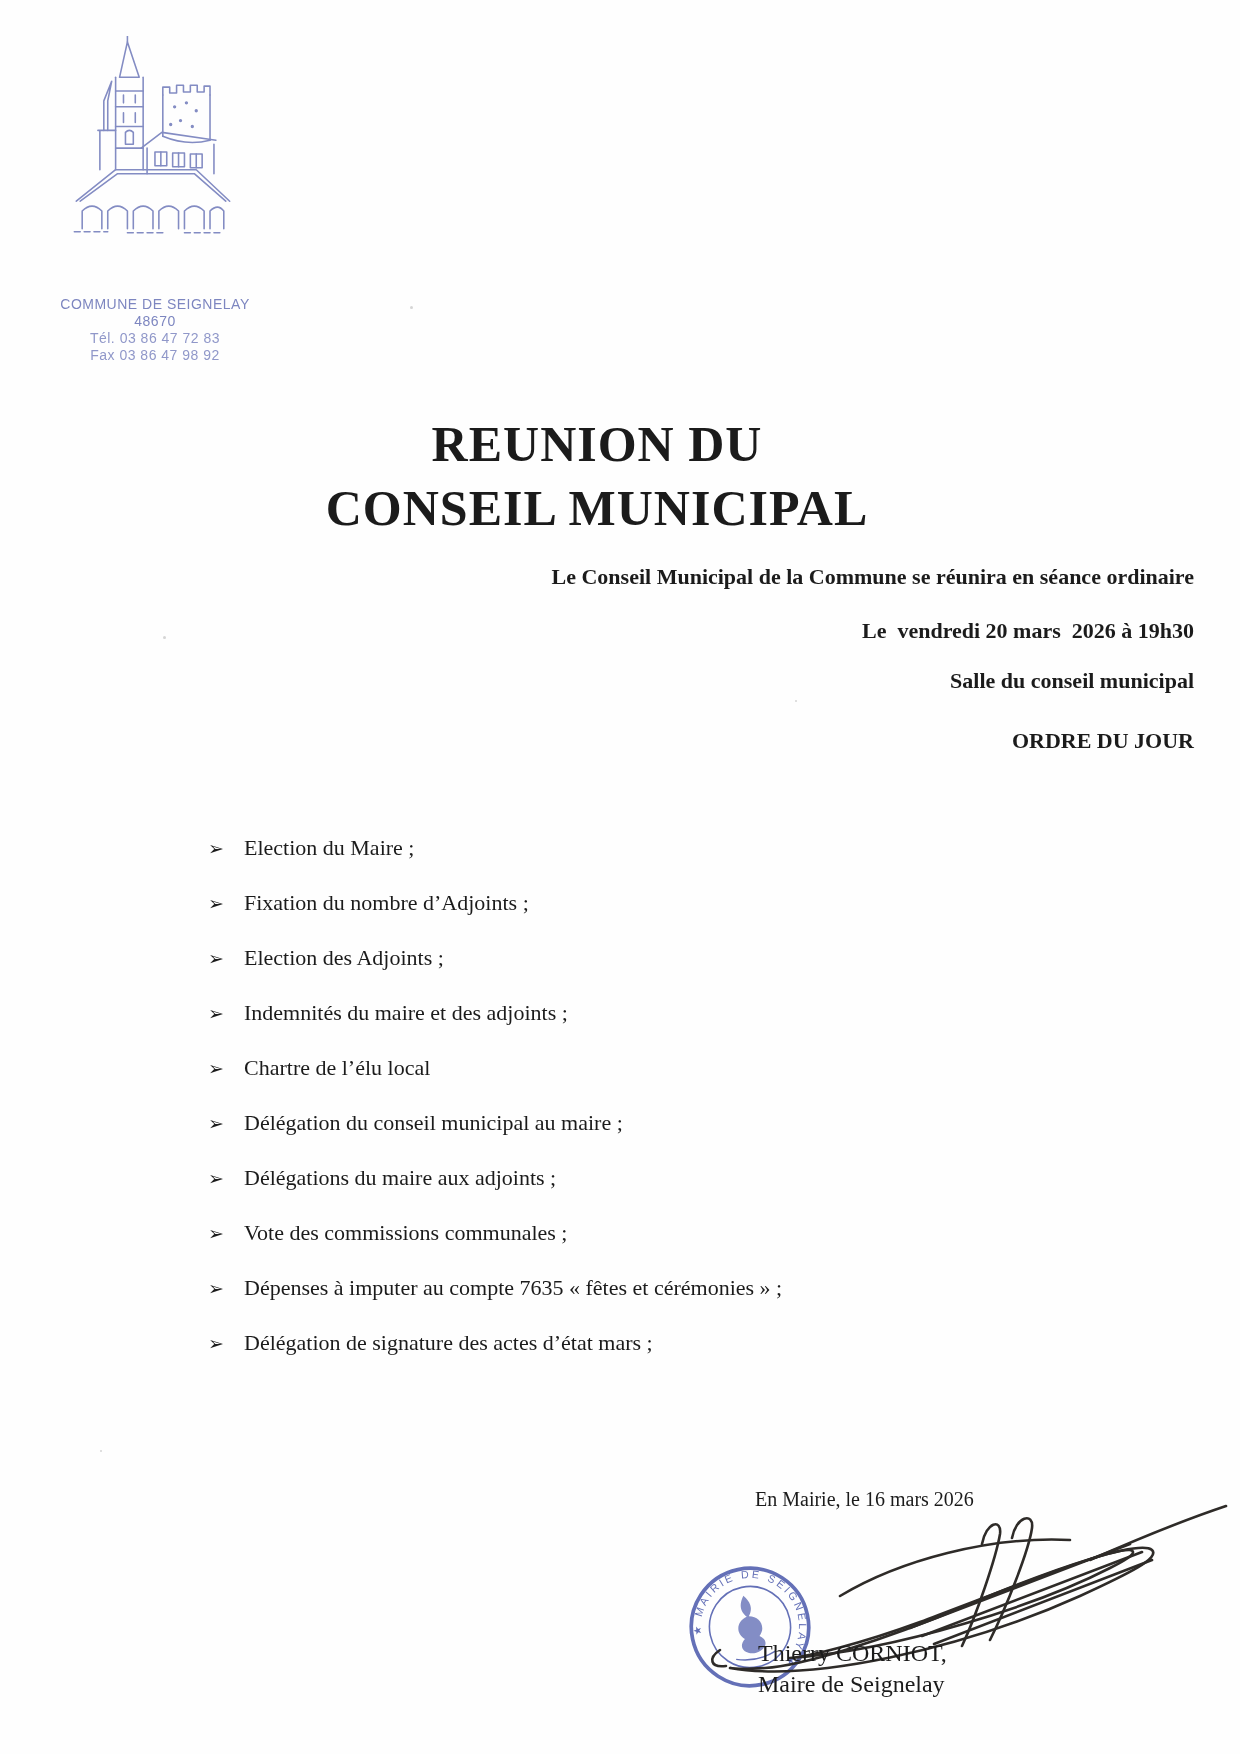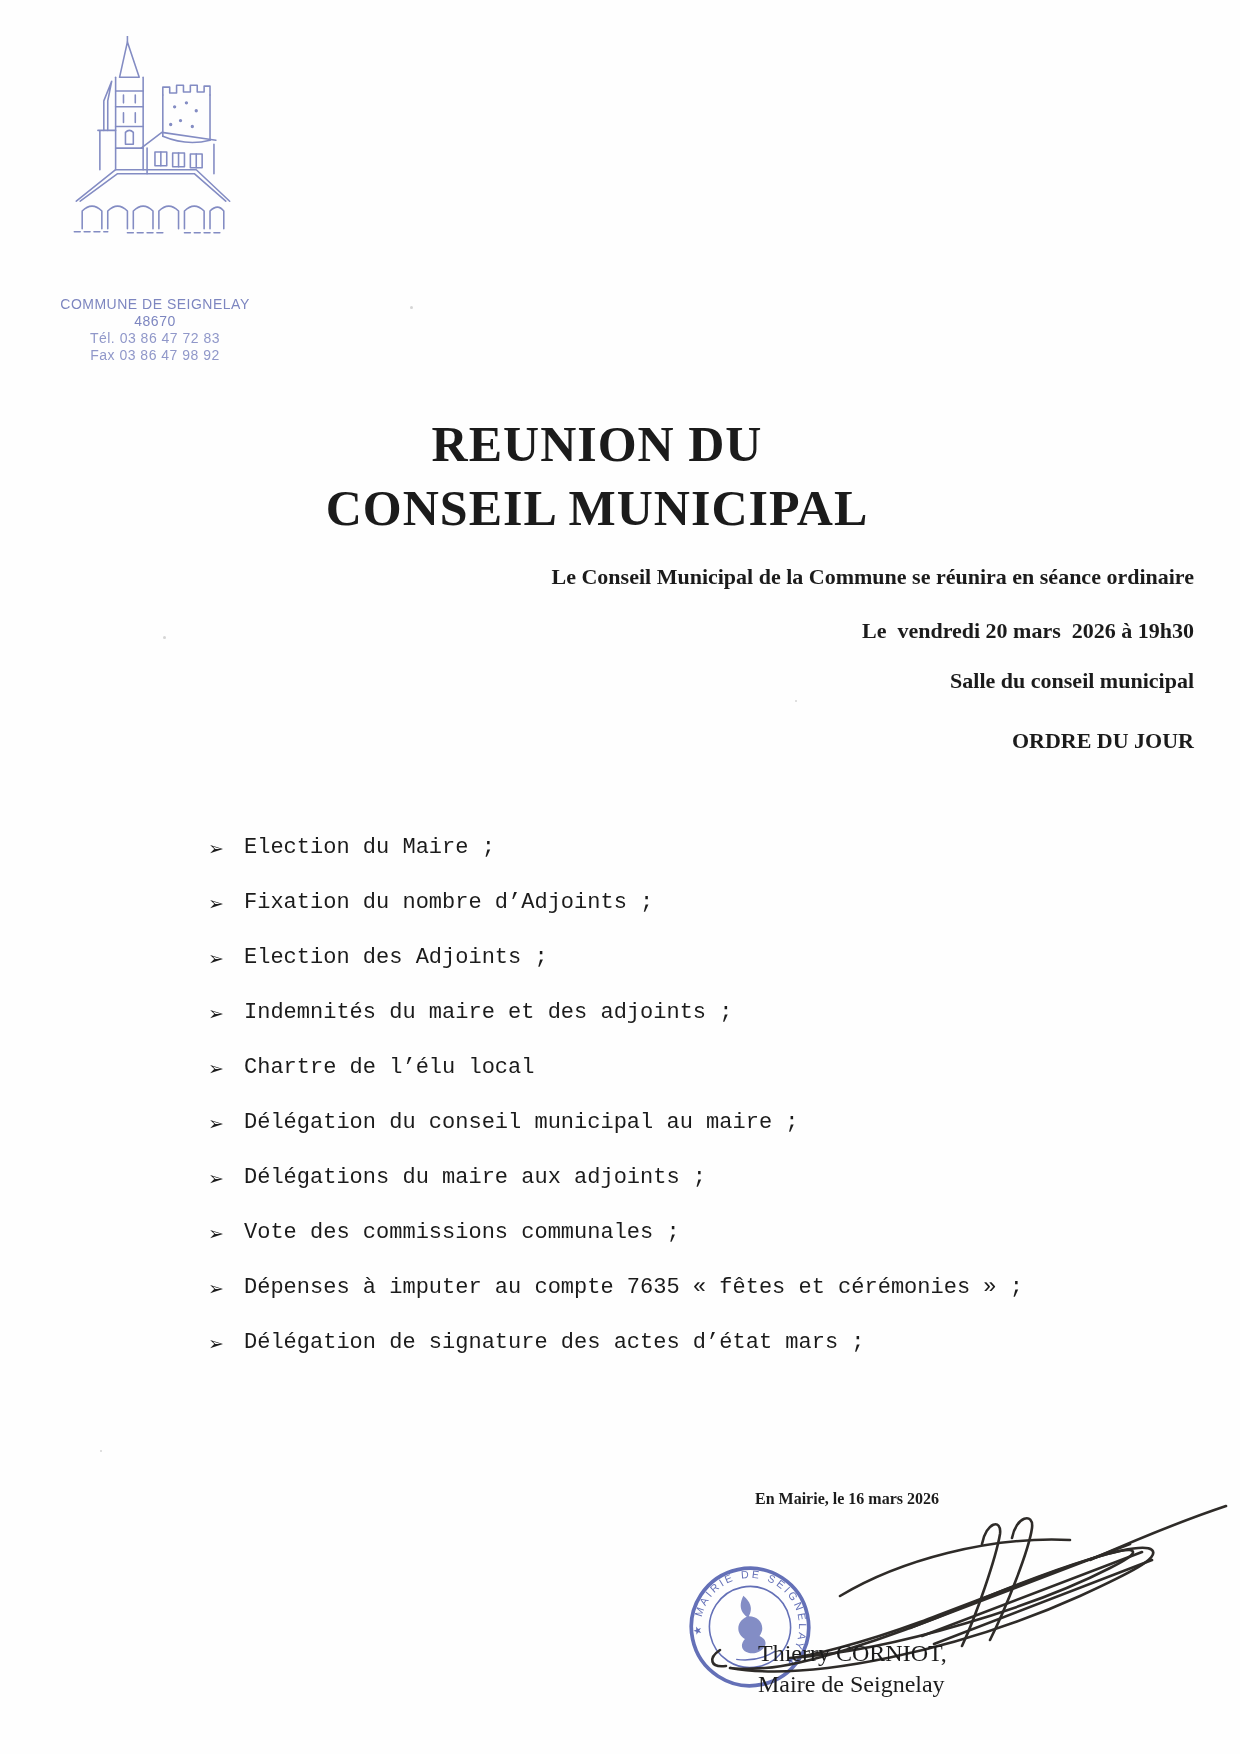--- a/index.html
+++ b/index.html
@@ -44,25 +44,25 @@
   .agenda-item{
     display:flex;align-items:flex-start;
     height:28px;margin-bottom:27px;
     font-size:22px;line-height:28px;
   }
   .agenda-item .bullet{
     width:36px;flex:0 0 36px;
     font-family:"DejaVu Sans",sans-serif;
     font-size:19px;line-height:28px;
   }
-  .agenda-item .item-text{white-space:pre-wrap;font-family:Liberation Mono, monospace;}
+  .agenda-item .item-text{white-space:pre-wrap;}
   
   .dateline{
     position:absolute;left:755px;top:1486px;
-    font-size:16px;font-weight:bold;line-height:26px;
+    font-size:20px;font-weight:normal;line-height:26px;
   }
   .signature-zone{position:absolute;left:660px;top:1500px;width:580px;height:210px;}
   .stamp{position:absolute;left:10px;top:52px;width:160px;height:150px;transform:rotate(-12deg);opacity:.82;}
   .signature{position:absolute;left:0;top:0;width:580px;height:200px;}
   .signer{
     position:absolute;left:758px;top:1638px;width:292px;
     font-size:24px;line-height:31px;font-family:Liberation Serif, serif;
   }
   
   .speck{position:absolute;width:3px;height:3px;border-radius:50%;background:#b9b9b9;opacity:.6;}

